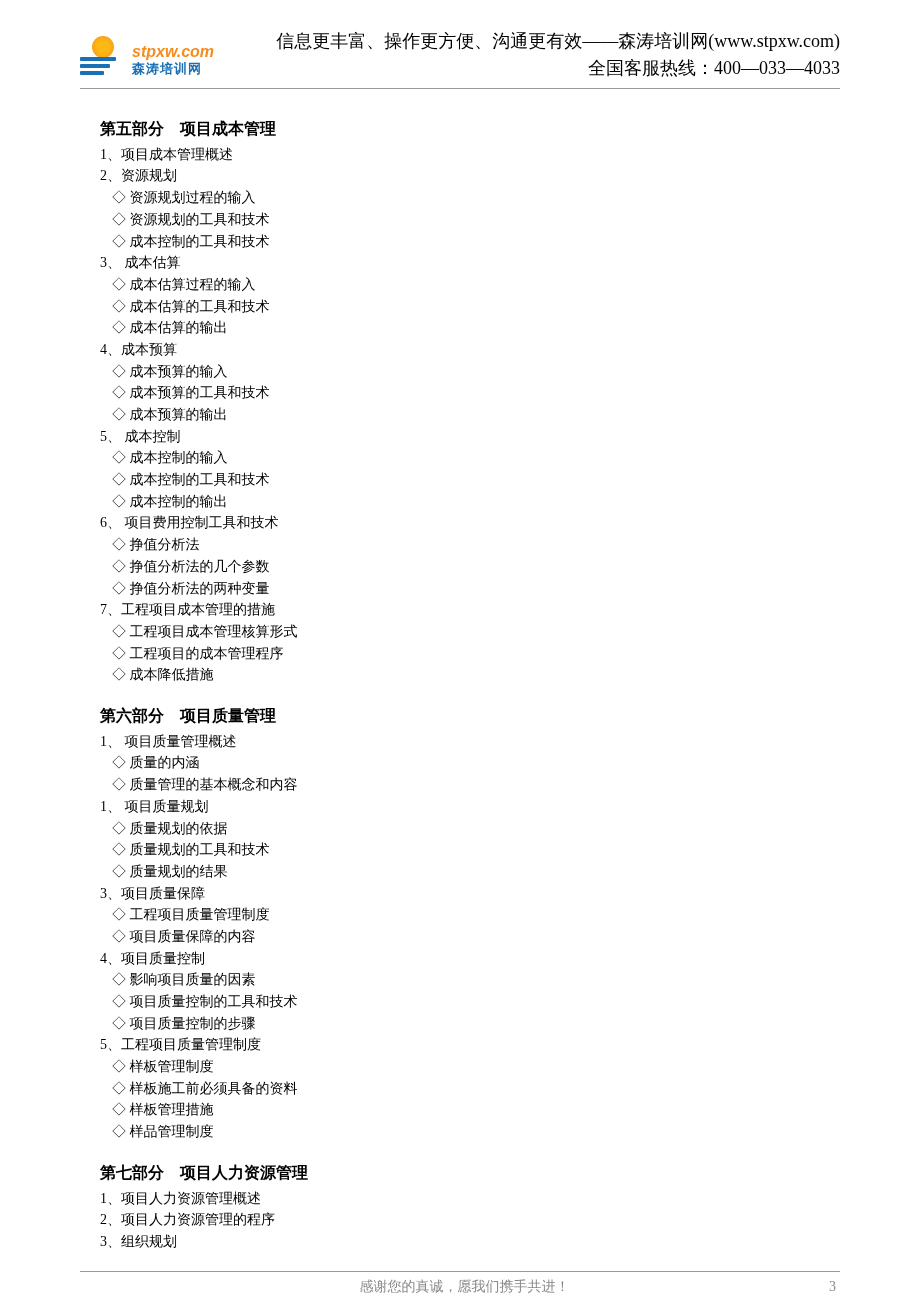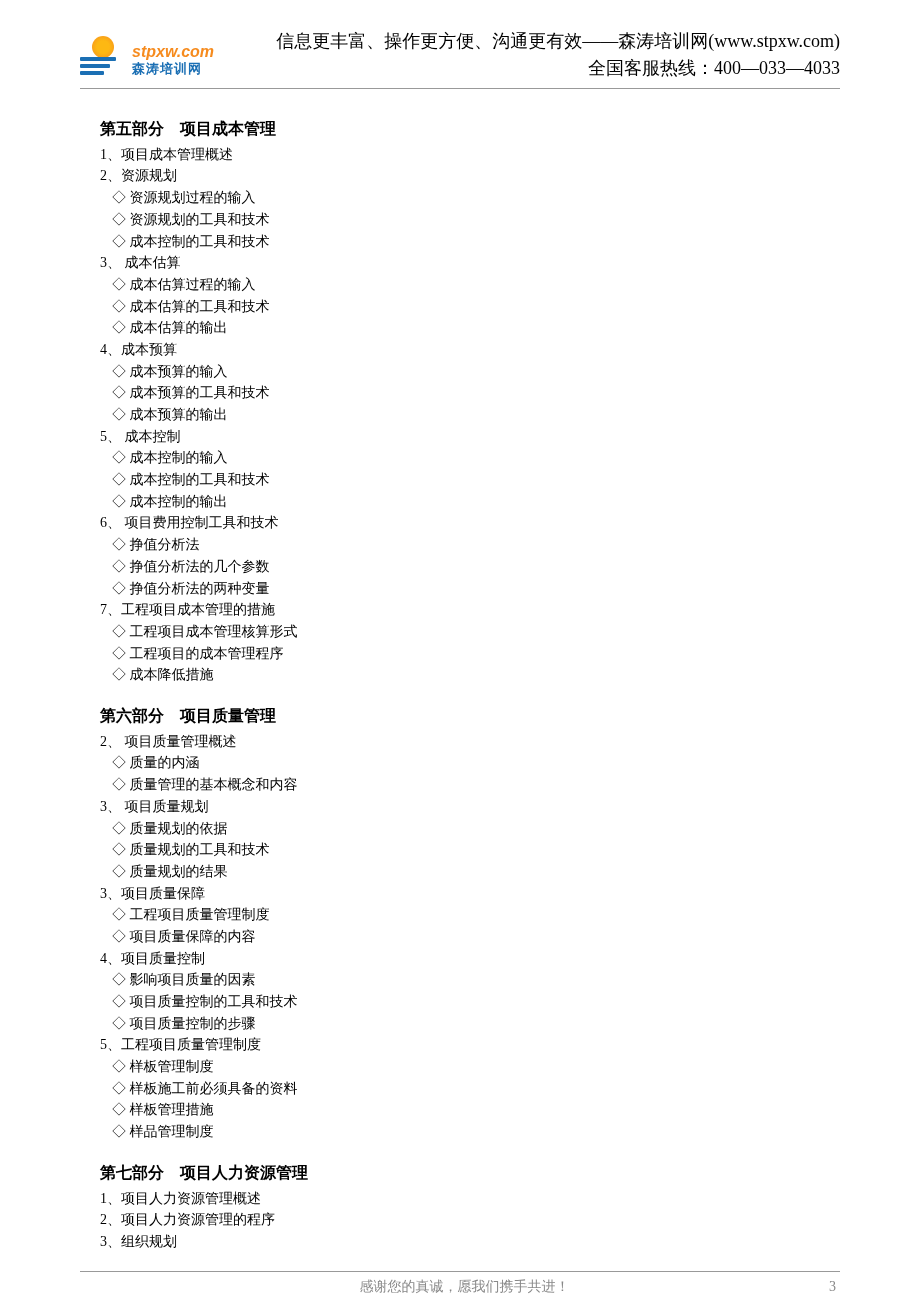--- a/index.html
+++ b/index.html
@@ -171,24 +171,24 @@
         <div class="item-sub">◇ 挣值分析法</div>
         <div class="item-sub">◇ 挣值分析法的几个参数</div>
         <div class="item-sub">◇ 挣值分析法的两种变量</div>
         <div class="item-num">7、工程项目成本管理的措施</div>
         <div class="item-sub">◇ 工程项目成本管理核算形式</div>
         <div class="item-sub">◇ 工程项目的成本管理程序</div>
         <div class="item-sub">◇ 成本降低措施</div>
       </div>
       <div class="section">
         <div class="section-title">第六部分　项目质量管理</div>
-        <div class="item-num">2、 项目质量管理概述</div>
+        <div class="item-num">1、 项目质量管理概述</div>
         <div class="item-sub">◇ 质量的内涵</div>
         <div class="item-sub">◇ 质量管理的基本概念和内容</div>
-        <div class="item-num">3、 项目质量规划</div>
+        <div class="item-num">1、 项目质量规划</div>
         <div class="item-sub">◇ 质量规划的依据</div>
         <div class="item-sub">◇ 质量规划的工具和技术</div>
         <div class="item-sub">◇ 质量规划的结果</div>
         <div class="item-num">3、项目质量保障</div>
         <div class="item-sub">◇ 工程项目质量管理制度</div>
         <div class="item-sub">◇ 项目质量保障的内容</div>
         <div class="item-num">4、项目质量控制</div>
         <div class="item-sub">◇ 影响项目质量的因素</div>
         <div class="item-sub">◇ 项目质量控制的工具和技术</div>
         <div class="item-sub">◇ 项目质量控制的步骤</div>

